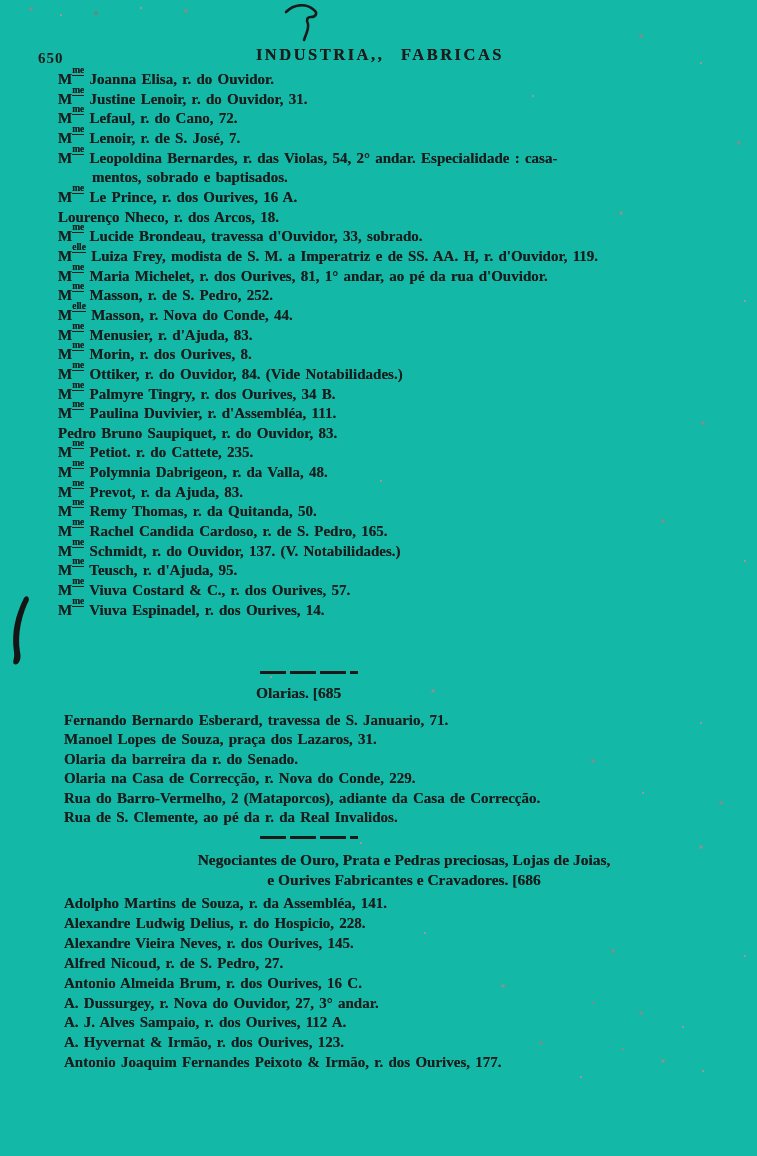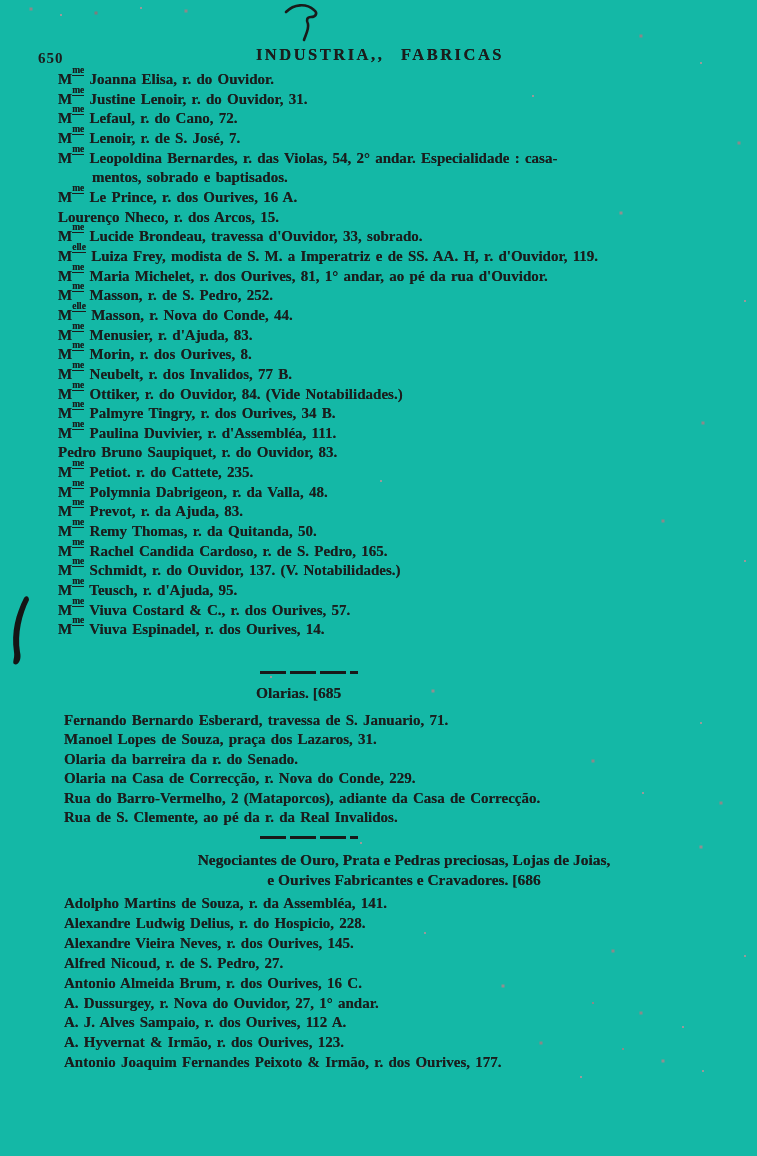--- a/index.html
+++ b/index.html
@@ -90,29 +90,28 @@
   <div class="header-title">INDUSTRIA,, FABRICAS</div>
 
   <div class="sec sec1" id="sec1">
       <div class="line">M<sup class="sup">me</sup> Joanna Elisa, r. do Ouvidor.</div>
       <div class="line">M<sup class="sup">me</sup> Justine Lenoir, r. do Ouvidor, 31.</div>
       <div class="line">M<sup class="sup">me</sup> Lefaul, r. do Cano, 72.</div>
       <div class="line">M<sup class="sup">me</sup> Lenoir, r. de S. José, 7.</div>
       <div class="line">M<sup class="sup">me</sup> Leopoldina Bernardes, r. das Violas, 54, 2° andar. Especialidade : casa-</div>
       <div class="line cont">mentos, sobrado e baptisados.</div>
       <div class="line">M<sup class="sup">me</sup> Le Prince, r. dos Ourives, 16 A.</div>
-      <div class="line">Lourenço Nheco, r. dos Arcos, 15.</div>
+      <div class="line">Lourenço Nheco, r. dos Arcos, 18.</div>
       <div class="line">M<sup class="sup">me</sup> Lucide Brondeau, travessa d'Ouvidor, 33, sobrado.</div>
       <div class="line">M<sup class="sup">elle</sup> Luiza Frey, modista de S. M. a Imperatriz e de SS. AA. H, r. d'Ouvidor, 119.</div>
       <div class="line">M<sup class="sup">me</sup> Maria Michelet, r. dos Ourives, 81, 1° andar, ao pé da rua d'Ouvidor.</div>
       <div class="line">M<sup class="sup">me</sup> Masson, r. de S. Pedro, 252.</div>
       <div class="line">M<sup class="sup">elle</sup> Masson, r. Nova do Conde, 44.</div>
       <div class="line">M<sup class="sup">me</sup> Menusier, r. d'Ajuda, 83.</div>
       <div class="line">M<sup class="sup">me</sup> Morin, r. dos Ourives, 8.</div>
-      <div class="line">M<sup class="sup">me</sup> Neubelt, r. dos Invalidos, 77 B.</div>
       <div class="line">M<sup class="sup">me</sup> Ottiker, r. do Ouvidor, 84. (Vide Notabilidades.)</div>
       <div class="line">M<sup class="sup">me</sup> Palmyre Tingry, r. dos Ourives, 34 B.</div>
       <div class="line">M<sup class="sup">me</sup> Paulina Duvivier, r. d'Assembléa, 111.</div>
       <div class="line">Pedro Bruno Saupiquet, r. do Ouvidor, 83.</div>
       <div class="line">M<sup class="sup">me</sup> Petiot. r. do Cattete, 235.</div>
       <div class="line">M<sup class="sup">me</sup> Polymnia Dabrigeon, r. da Valla, 48.</div>
       <div class="line">M<sup class="sup">me</sup> Prevot, r. da Ajuda, 83.</div>
       <div class="line">M<sup class="sup">me</sup> Remy Thomas, r. da Quitanda, 50.</div>
       <div class="line">M<sup class="sup">me</sup> Rachel Candida Cardoso, r. de S. Pedro, 165.</div>
       <div class="line">M<sup class="sup">me</sup> Schmidt, r. do Ouvidor, 137. (V. Notabilidades.)</div>
@@ -140,19 +139,19 @@
     <div>Negociantes de Ouro, Prata e Pedras preciosas, Lojas de Joias,</div>
     <div>e Ourives Fabricantes e Cravadores. [686</div>
   </div>
 
   <div class="sec sec3" id="sec3">
       <div class="line">Adolpho Martins de Souza, r. da Assembléa, 141.</div>
       <div class="line">Alexandre Ludwig Delius, r. do Hospicio, 228.</div>
       <div class="line">Alexandre Vieira Neves, r. dos Ourives, 145.</div>
       <div class="line">Alfred Nicoud, r. de S. Pedro, 27.</div>
       <div class="line">Antonio Almeida Brum, r. dos Ourives, 16 C.</div>
-      <div class="line">A. Dussurgey, r. Nova do Ouvidor, 27, 1° andar.</div>
+      <div class="line">A. Dussurgey, r. Nova do Ouvidor, 27, 3° andar.</div>
       <div class="line">A. J. Alves Sampaio, r. dos Ourives, 112 A.</div>
       <div class="line">A. Hyvernat &amp; Irmão, r. dos Ourives, 123.</div>
       <div class="line">Antonio Joaquim Fernandes Peixoto &amp; Irmão, r. dos Ourives, 177.</div>
     </div>
 
 </div>
 
 </body></html>

